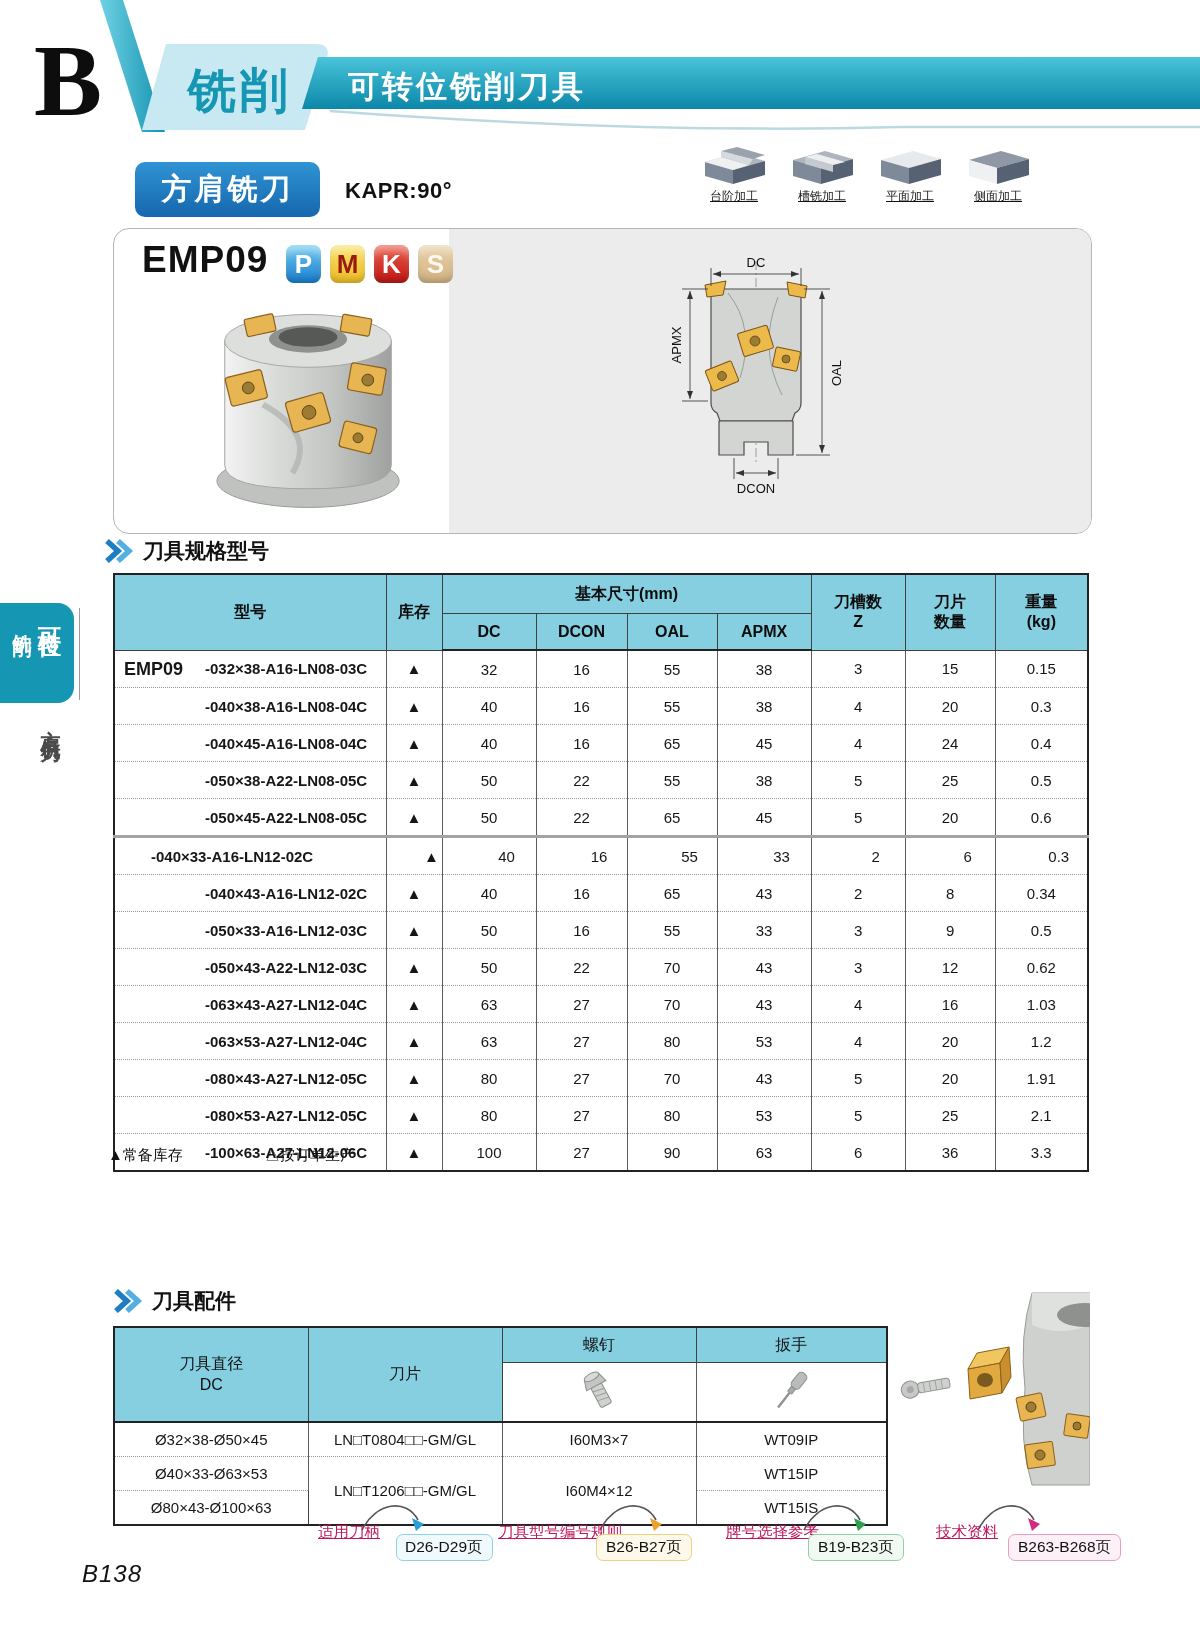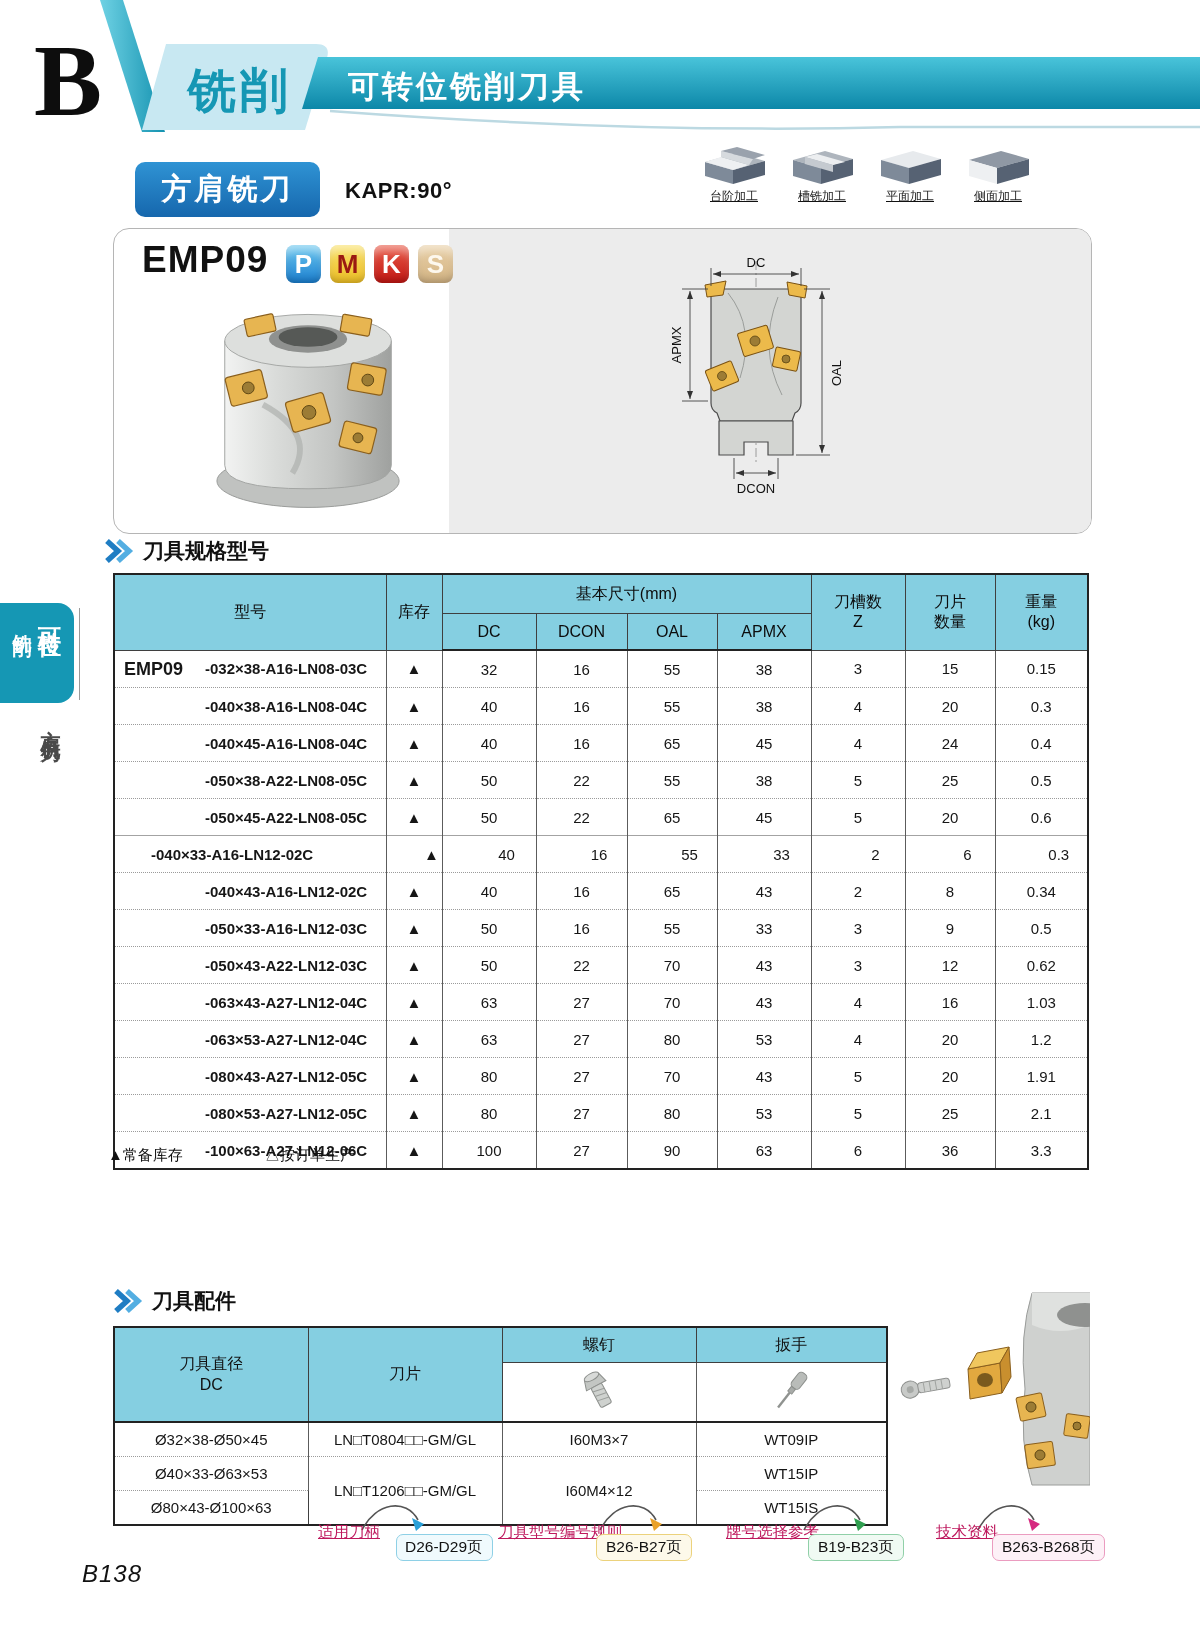--- a/index.html
+++ b/index.html
@@ -39,26 +39,26 @@
 
   
   .sec-title{display:flex;align-items:center;gap:9px;font-size:21px;font-weight:bold;color:#111;}
   #spec-title{left:104px;top:537px;}
   #acc-title{left:113px;top:1287px;}
 
   
   table{border-collapse:collapse;table-layout:fixed;}
   #spec-wrap{left:113px;top:573px;}
   .spec{width:974px;font-size:15px;border:2px solid #222;}
-  .spec th{background:#85cfe1;border:1px solid #3f3f3f;font-weight:normal;font-size:16px;color:#0c0c0c;line-height:1.25;}
+  .spec th{background:#85cfe1;border:1px solid #3f3f3f;font-weight:bold;font-size:16px;color:#0c0c0c;line-height:1.25;}
   .spec tr.h1 th{height:36px;}
   .spec tr.h2 th{height:33px;border-bottom:2px solid #222;}
   .spec td{border-left:1px solid #5c5c5c;border-right:1px solid #5c5c5c;text-align:center;height:34px;color:#161616;}
   .spec tbody tr+tr td{border-top:1px dotted #9b9b9b;}
-  .spec tbody tr.group-start td{border-top:1px solid #a3a3a3;padding-left:36px;}
+  .spec tbody tr.group-start td{border-top:3px solid #a3a3a3;padding-left:36px;}
   .spec td.model{text-align:left;padding-left:90px;font-weight:bold;position:relative;font-size:15px;}
   .spec td .pfx{position:absolute;left:9px;top:50%;transform:translateY(-50%);font-size:18px;font-weight:bold;}
   #spec-note{left:108px;top:1126px;font-size:15px;color:#111;margin-top:20px;}
   #spec-note span{margin-right:78px;}
 
   
   #acc-wrap{left:113px;top:1326px;}
   .acc{width:773px;font-size:15px;border:2px solid #222;}
   .acc th{background:#85cfe1;border:1px solid #3f3f3f;font-weight:normal;font-size:16px;line-height:1.3;}
   .acc tr.a1 th{height:32px;}
@@ -577,16 +577,16 @@
   </svg>
   <span class="link-label" style="left:18px;top:26px">牌号选择参考</span>
   <span class="pill" style="left: 100px; top: 38px; border-color: rgb(144, 208, 168); background: rgb(240, 250, 243);">B19-B23页</span>
 </div>
 <div class="link-group" style="left:912px;width:180px">
   <svg class="arrow-svg" style="left:62px;top:2px" width="72" height="38" viewBox="0 0 72 38">
     <path class="arc" d="M4,32 C18,4 48,0 60,22" stroke="#555" stroke-width="1.6" fill="none"></path>
     <path class="arrow-head" d="M54,20 L66,26 L58,33 Z" fill="#d62a80"></path>
   </svg>
   <span class="link-label" style="left:24px;top:26px">技术资料</span>
-  <span class="pill" style="left: 80px; top: 38px; border-color: rgb(235, 156, 192); background: rgb(253, 241, 247);">B263-B268页</span>
+  <span class="pill" style="left: 96px; top: 38px; border-color: rgb(235, 156, 192); background: rgb(253, 241, 247);">B263-B268页</span>
 </div>
 
 <div id="page-num" class="abs">B138</div>
 
 </body></html>

